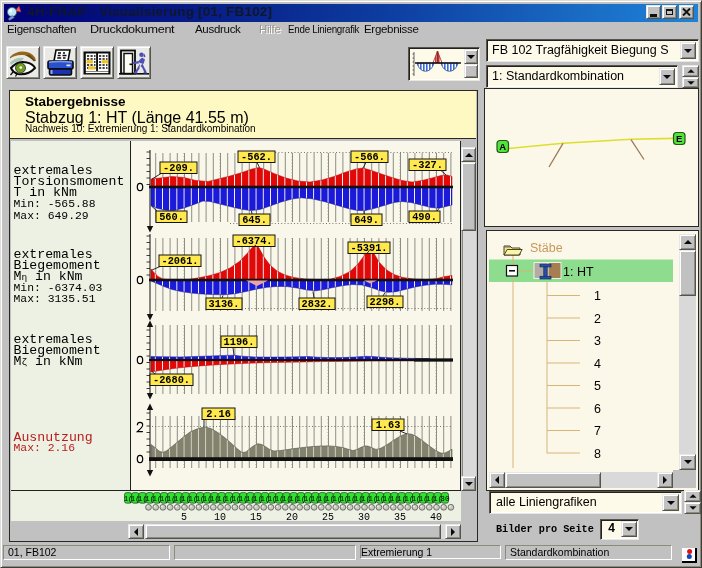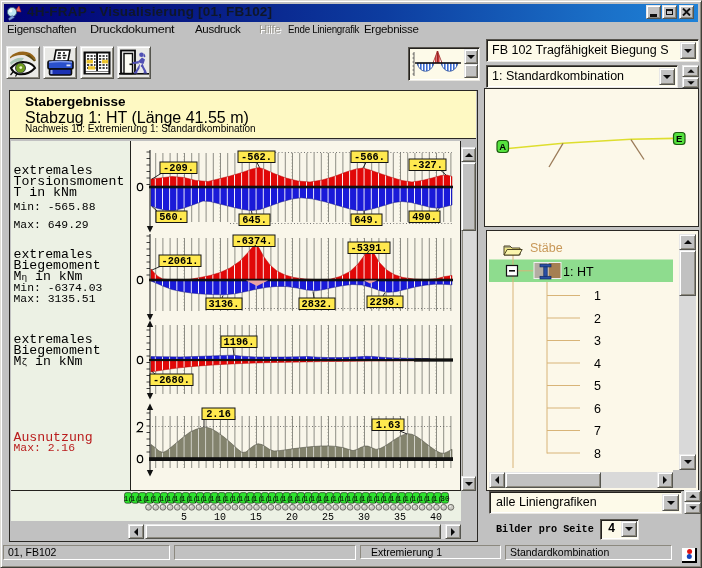--- a/index.html
+++ b/index.html
@@ -153,21 +153,21 @@
    <div class="abs" style="left:15px;top:3px;font-size:13.5px;font-weight:bold;color:#000">Stabergebnisse</div>
    <div class="abs" style="left:15px;top:18px;font-size:16px;color:#000">Stabzug 1: HT (Länge 41.55 m)</div>
    <div class="abs" style="left:15px;top:32px;font-size:10px;color:#000">Nachweis 10: Extremierung 1: Standardkombination</div>
  </div>
 </div>
 
 <div class="abs" style="left:11px;top:141px;width:450px;height:380px;background:#ecf1e4"></div>
 
 <div class="abs" style="left:130px;top:141px;width:331px;height:350px;background:#f9f6ea;border-left:1.4px solid #23211d;border-bottom:1.4px solid #23211d;border-right:1.4px solid #23211d"></div>
 
-<div class="abs mono" style="left:13.5px;top:164.5px;font-size:13.2px;line-height:11.45px;color:#000">extremales<br>Torsionsmoment<br>T in kNm<div style="font-size:11.4px;line-height:18px;margin-top:-1px">Min: -565.88<br>Max: 649.29</div></div>
+<div class="abs mono" style="left:13.5px;top:164.5px;font-size:13.2px;line-height:11.45px;color:#000">extremales<br>Torsionsmoment<br>T in kNm<div style="font-size:11.4px;line-height:12px;margin-top:-1px">Min: -565.88<br>Max: 649.29</div></div>
 <div class="abs mono" style="left:13.5px;top:248.5px;font-size:13.2px;line-height:11.45px;color:#000">extremales<br>Biegemoment<br>M<span style="font-size:9.5px;position:relative;top:0px">η</span> in kNm<div style="font-size:11.4px;line-height:11.3px;margin-top:-1px">Min: -6374.03<br>Max: 3135.51</div></div>
 <div class="abs mono" style="left:13.5px;top:333.5px;font-size:13.2px;line-height:11.45px;color:#000">extremales<br>Biegemoment<br>M<span style="font-size:9.5px;position:relative;top:0px">ζ</span> in kNm</div>
 <div class="abs mono" style="left:13.5px;top:432.3px;font-size:13.2px;line-height:11.45px;color:#b91c1c">Ausnutzung<div style="font-size:11.4px;line-height:11.3px;margin-top:-1px">Max: 2.16</div></div>
 
 <svg width="330" height="352" viewBox="130 140 330 352" style="position:absolute;left:130px;top:140px">
 <defs>
 <pattern id="hr" patternUnits="userSpaceOnUse" x="148.5" y="0" width="7.2" height="8">
         <rect width="7.2" height="8" fill="#e10808"></rect>
         <rect x="6.3" width="0.9" height="8" fill="#fff"></rect>
       </pattern>
@@ -574,19 +574,19 @@
 <div class="abs mono" style="left:496px;top:524px;font-size:10.2px;font-weight:bold;letter-spacing:0;color:#000">Bilder pro Seite</div>
 <div class="abs sunk2" style="left:600px;top:519px;width:39px;height:21px;background:#fdfae9">
 <div class="abs mono" style="left:7px;top:2px;font-size:12px;font-weight:bold">4</div>
 <div class="abs raised ctr" style="right:1px;top:1px;width:16px;height:16px">
       <div class="tri-dn"></div>
     </div>
 </div>
 
 <div class="abs" style="left:3px;top:545px;width:167px;height:15px;border:1px solid;border-color:#8c897f #fff #fff #8c897f;font-size:10.5px;padding-left:4px;color:#000">01, FB102</div>
 <div class="abs" style="left:174px;top:545px;width:182px;height:15px;border:1px solid;border-color:#8c897f #fff #fff #8c897f"></div>
-<div class="abs" style="left:360px;top:545px;width:141px;height:14px;border:1px solid;border-color:#8c897f #fff #fff #8c897f;font-size:10.5px;padding-left:10px;color:#000">Extremierung 1</div>
+<div class="abs" style="left:360px;top:545px;width:141px;height:14px;border:1px solid;border-color:#8c897f #fff #fff #8c897f;font-size:10.5px;padding-left:0;color:#000">Extremierung 1</div>
 <div class="abs" style="left:505px;top:545px;width:167px;height:15px;border:1px solid;border-color:#8c897f #fff #fff #8c897f;font-size:10.5px;padding-left:4px;color:#000">Standardkombination</div>
 <div class="abs" style="left:682px;top:548px;width:15px;height:15px;background:#fff;border-right:2px solid #000;border-bottom:2px solid #000"></div>
 <svg class="abs" style="left:682px;top:548px" width="15" height="15" viewBox="0 0 15 15">
 <circle cx="7.6" cy="3.4" r="2.5" fill="#e01414"></circle>
     <circle cx="7.3" cy="8.4" r="2.5" fill="#1444bc"></circle>
 </svg>
 
 </body></html>

